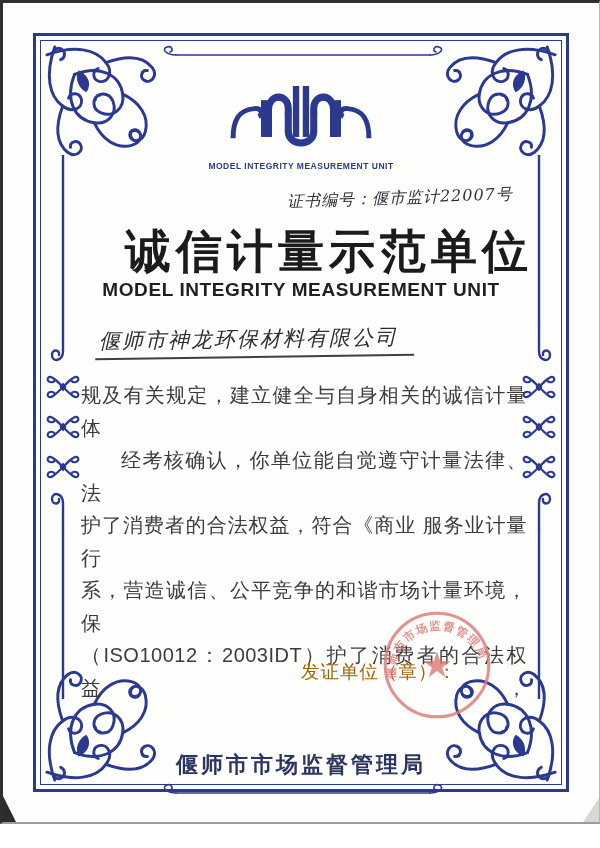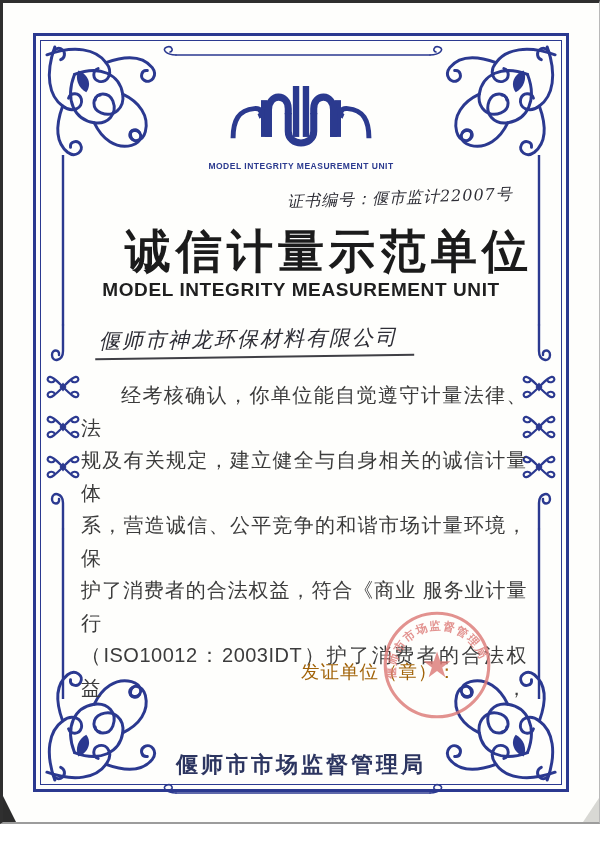--- a/index.html
+++ b/index.html
@@ -179,24 +179,24 @@
   <div class="logo-caption">MODEL INTEGRITY MEASUREMENT UNIT</div>
 
   <div class="cert-no hand"><span>证书编号：</span><span>偃市监计22007号</span></div>
 
   <div class="cert-title">诚信计量示范单位</div>
   <div class="cert-subtitle">MODEL INTEGRITY MEASUREMENT UNIT</div>
 
   <div class="company hand">偃师市神龙环保材料有限公司</div>
 
   <div class="body-text">
+    <div class="line jl">规及有关规定，建立健全与自身相关的诚信计量体</div>
     <div class="line jl indent">经考核确认，你单位能自觉遵守计量法律、法</div>
-    <div class="line jl">规及有关规定，建立健全与自身相关的诚信计量体</div>
+    <div class="line jl">护了消费者的合法权益，符合《商业 服务业计量行</div>
     <div class="line jl">系，营造诚信、公平竞争的和谐市场计量环境，保</div>
-    <div class="line jl">护了消费者的合法权益，符合《商业 服务业计量行</div>
     <div class="line jl">（ISO10012：2003IDT）护了消费者的合法权益，</div>
   </div>
 
   <div class="issuer-label">发证单位（章）：</div>
 
   <svg class="seal" viewBox="0 0 112 112">
     <circle cx="56" cy="56" r="50" fill="none" stroke="#dd7b78" stroke-width="3"></circle>
     <defs>
       <path id="seal-arc" d="M14,64 A42,42 0 1 1 98,64" fill="none"></path>
     </defs>

